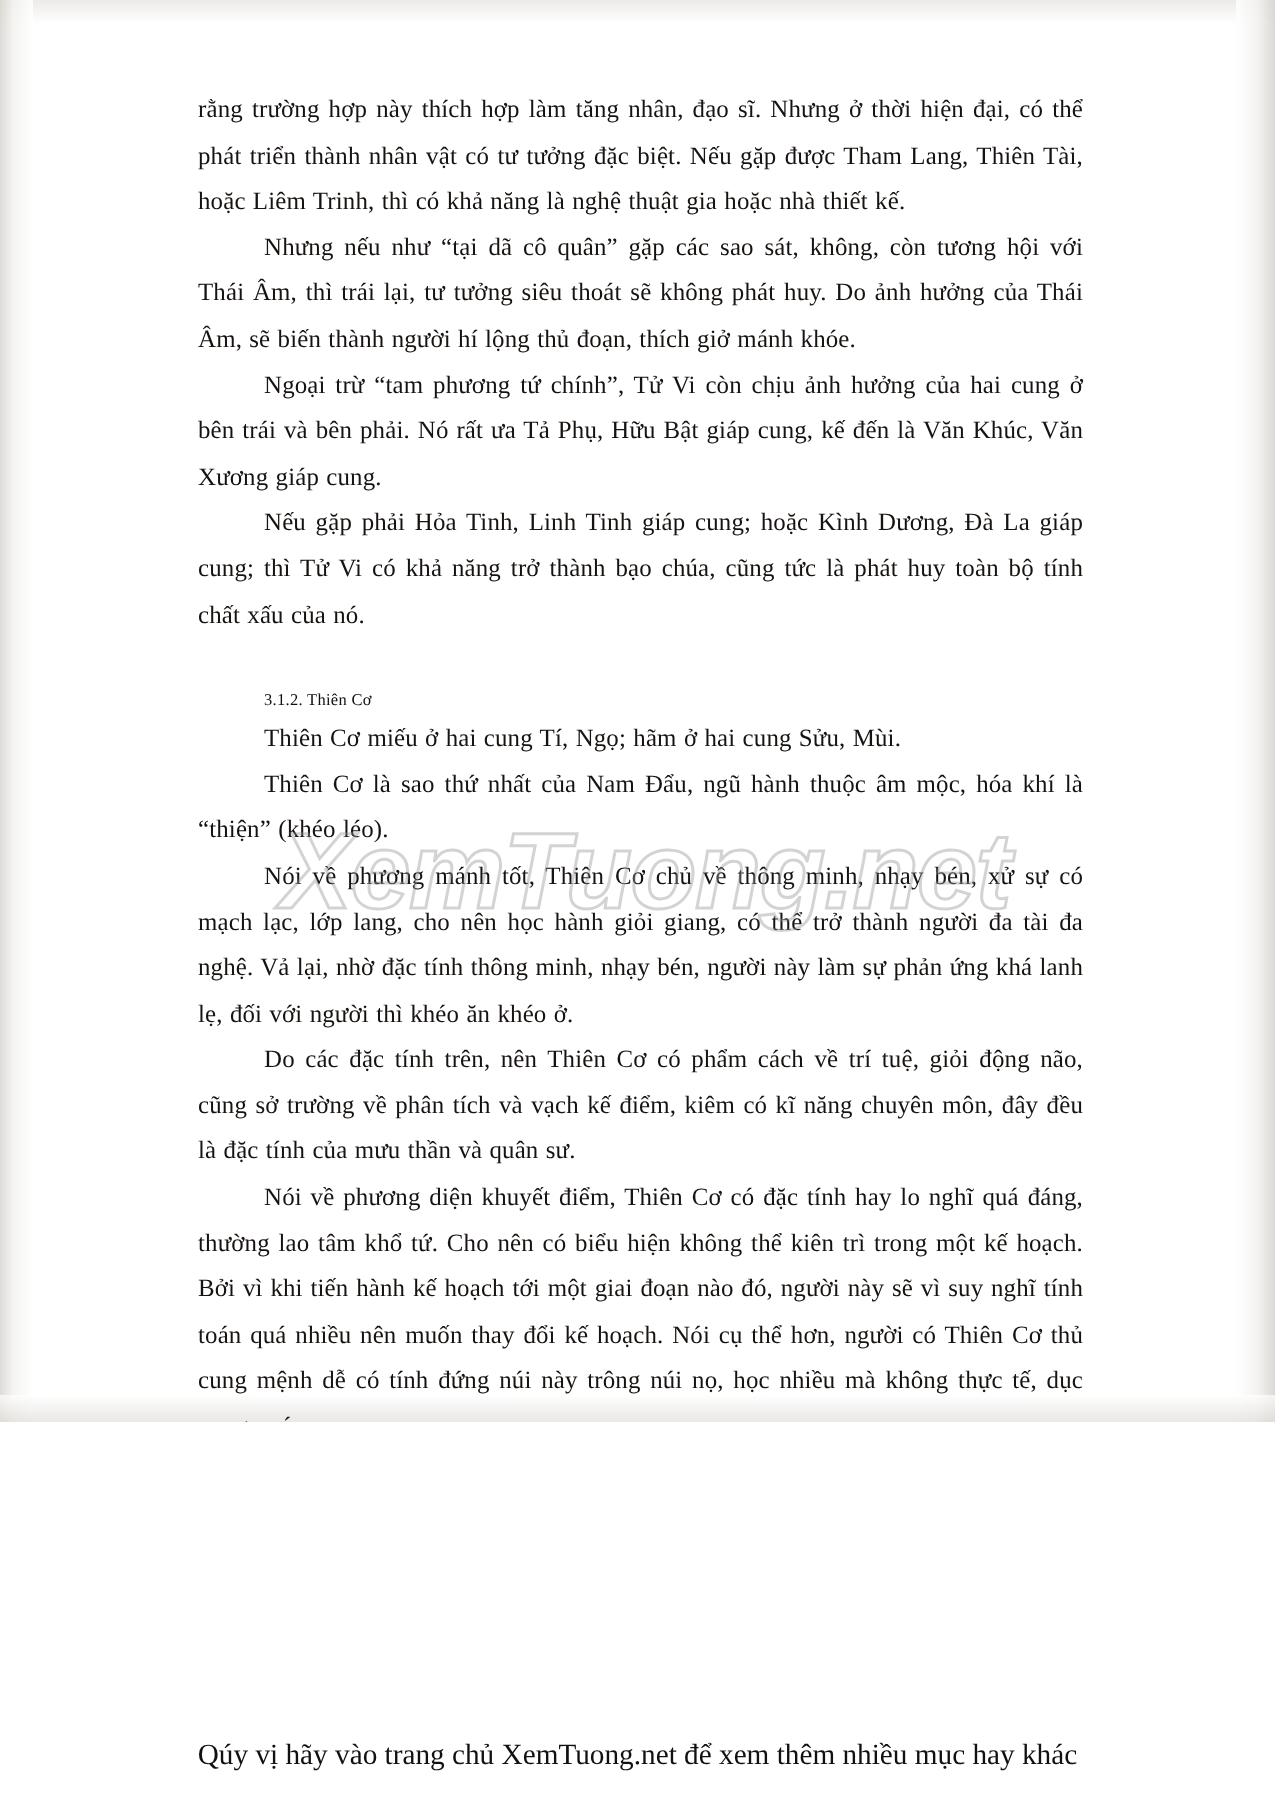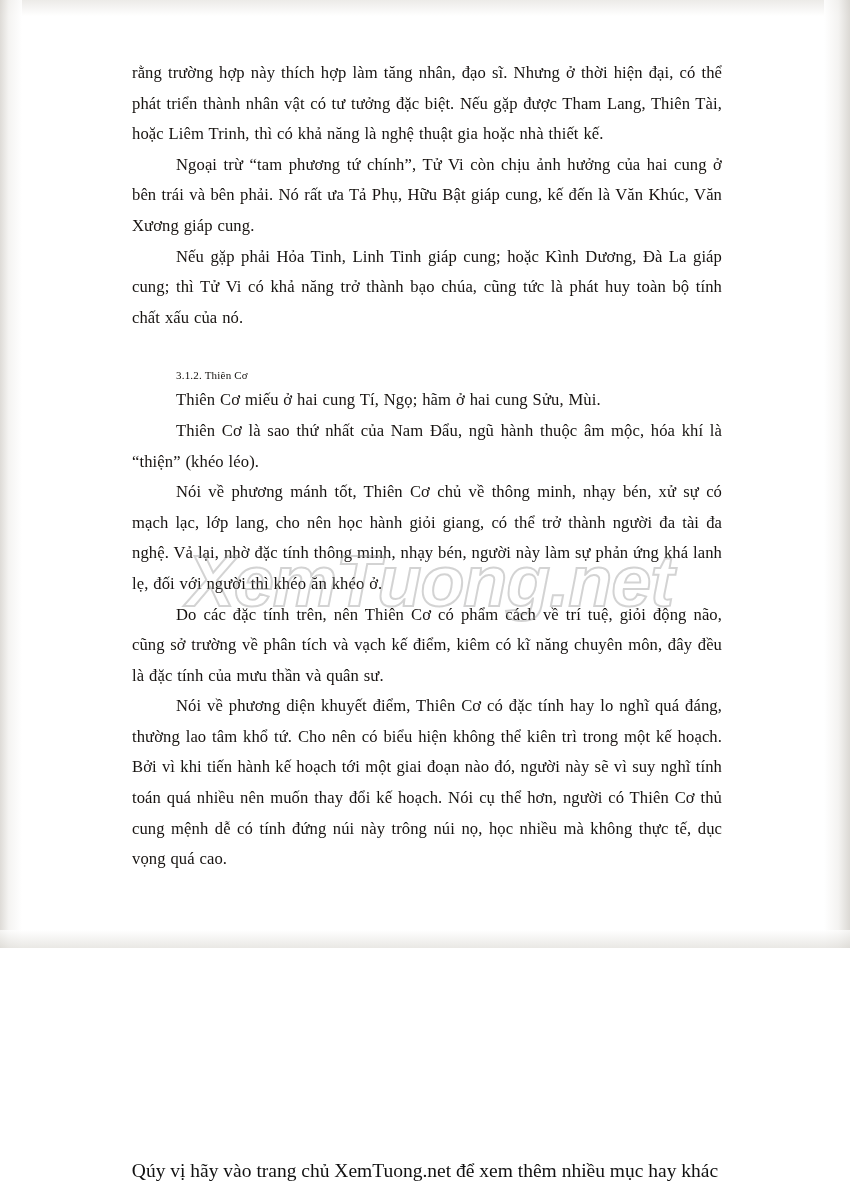--- a/index.html
+++ b/index.html
@@ -166,20 +166,21 @@
 <div id="page-scan">
 
   <div id="scan-edge-top"></div>
   <div id="scan-edge-left"></div>
   <div id="scan-edge-right"></div>
   <div id="scan-edge-bottom"></div>
 
   <div id="text-column">
 
     <p class="para noindent">rằng trường hợp này thích hợp làm tăng nhân, đạo sĩ. Nhưng ở thời hiện đại, có thể phát triển thành nhân vật có tư tưởng đặc biệt. Nếu gặp được Tham Lang, Thiên Tài, hoặc Liêm Trinh, thì có khả năng là nghệ thuật gia hoặc nhà thiết kế.</p>
+    <p class="para indent">Nhưng nếu như “tại dã cô quân” gặp các sao sát, không, còn tương hội với Thái Âm, thì trái lại, tư tưởng siêu thoát sẽ không phát huy. Do ảnh hưởng của Thái Âm, sẽ biến thành người hí lộng thủ đoạn, thích giở mánh khóe.</p>
     <p class="para indent">Ngoại trừ “tam phương tứ chính”, Tử Vi còn chịu ảnh hưởng của hai cung ở bên trái và bên phải. Nó rất ưa Tả Phụ, Hữu Bật giáp cung, kế đến là Văn Khúc, Văn Xương giáp cung.</p>
     <p class="para indent">Nếu gặp phải Hỏa Tinh, Linh Tinh giáp cung; hoặc Kình Dương, Đà La giáp cung; thì Tử Vi có khả năng trở thành bạo chúa, cũng tức là phát huy toàn bộ tính chất xấu của nó.</p>
 
     <div class="gap-md"></div>
 
     <div id="section-heading">3.1.2. Thiên Cơ</div>
 
     <p class="para indent">Thiên Cơ miếu ở hai cung Tí, Ngọ; hãm ở hai cung Sửu, Mùi.</p>
     <p class="para indent">Thiên Cơ là sao thứ nhất của Nam Đẩu, ngũ hành thuộc âm mộc, hóa khí là “thiện” (khéo léo).</p>
     <p class="para indent">Nói về phương mánh tốt, Thiên Cơ chủ về thông minh, nhạy bén, xử sự có mạch lạc, lớp lang, cho nên học hành giỏi giang, có thể trở thành người đa tài đa nghệ. Vả lại, nhờ đặc tính thông minh, nhạy bén, người này làm sự phản ứng khá lanh lẹ, đối với người thì khéo ăn khéo ở.</p>

